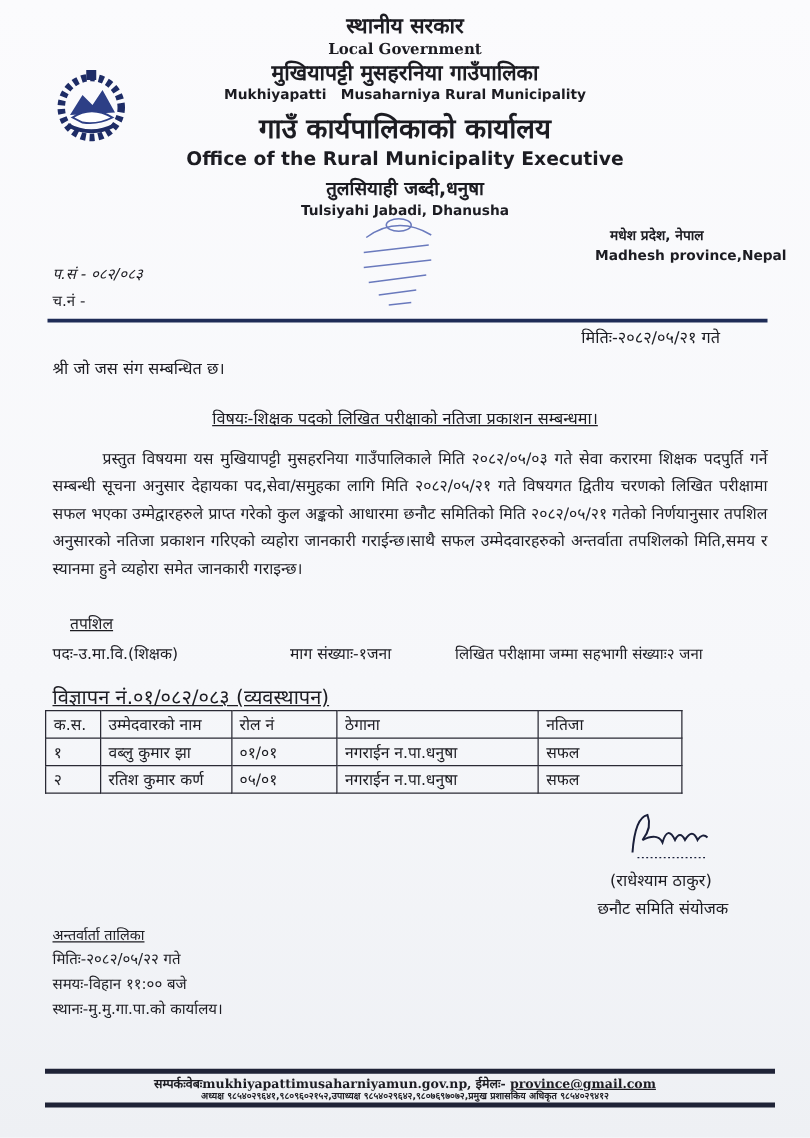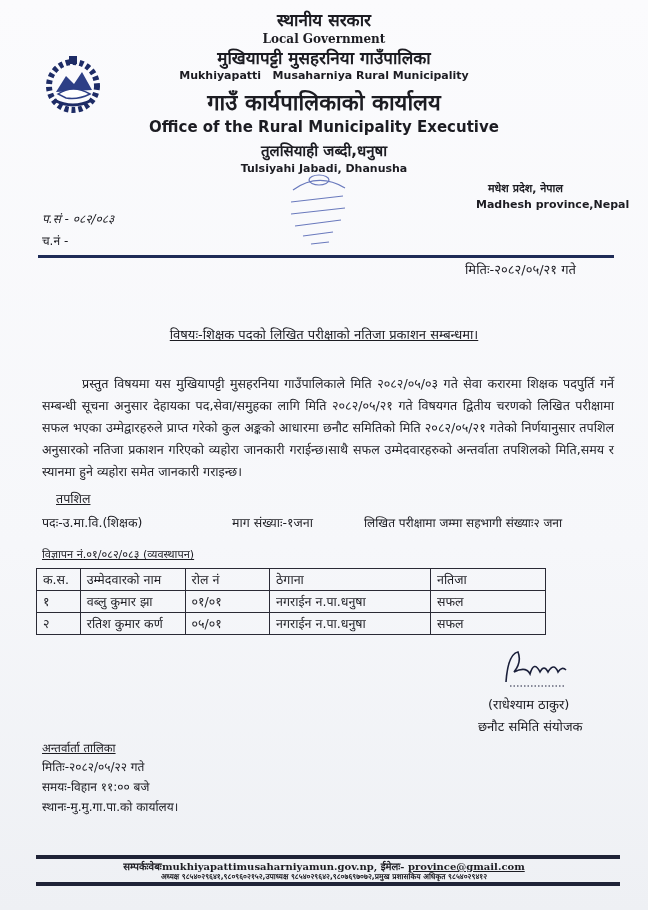--- a/index.html
+++ b/index.html
@@ -37,31 +37,31 @@
 
     .rule-top { left: 38px; top: 255px; width: 576px; height: 3px; background: #1f2c57; }
 
     .date-line { left: 465px; top: 260px; font-size: 13px; }
 
     .salutation { left: 42px; top: 285px; font-size: 13px; }
 
     .subject { top: 325px; font-size: 13px; text-decoration: underline; }
 
     .body-para {
-      left: 42px; top: 373px; width: 572px;
+      left: 42px; top: 356px; width: 572px;
       font-size: 12.6px; line-height: 22px; text-align: justify;
     }
     .body-para .indent { display: inline-block; width: 40px; }
 
     .tapsil { left: 56px; top: 490px; font-size: 12.5px; text-decoration: underline; }
     .post { left: 42px; top: 514px; font-size: 12.5px; }
     .demand { left: 232px; top: 514px; font-size: 12.5px; }
     .participants { left: 364px; top: 514px; font-size: 12px; }
 
-    .adv { left: 42px; top: 546px; font-size: 11px; text-decoration: underline; }
+    .adv { left: 42px; top: 546px; font-size: 16px; text-decoration: underline; }
 
     table.results {
       position: absolute; left: 36px; top: 568px; width: 510px;
       border-collapse: collapse; font-size: 12.5px;
     }
     table.results td, table.results th {
       border: 1.5px solid #2a2a35; padding: 1px 6px; text-align: left; font-weight: normal;
       height: 19px;
       margin-top: 28px;
     }
@@ -119,20 +119,21 @@
   <div class="abs prov-np">मधेश प्रदेश, नेपाल</div>
   <div class="abs prov-en">Madhesh province,Nepal</div>
 
   <div class="abs ref1">प.सं - ०८२/०८३</div>
   <div class="abs ref2">च.नं -</div>
 
   <div class="abs rule-top"></div>
 
   <div class="abs date-line">मितिः-२०८२/०५/२१ गते</div>
 
+  <div class="abs salutation">श्री जो जस संग सम्बन्धित छ।</div>
 
   <div class="abs center subject">विषयः-शिक्षक पदको लिखित परीक्षाको नतिजा प्रकाशन सम्बन्धमा।</div>
 
   <div class="abs body-para"><span class="indent"></span><span>प्रस्तुत विषयमा यस मुखियापट्टी मुसहरनिया गाउँपालिकाले मिति २०८२/०५/०३ गते सेवा करारमा शिक्षक  पदपुर्ति गर्ने सम्बन्धी सूचना अनुसार देहायका पद,सेवा/समुहका लागि मिति २०८२/०५/२१ गते विषयगत द्वितीय चरणको लिखित परीक्षामा सफल भएका उम्मेद्वारहरुले प्राप्त गरेको कुल अङ्कको आधारमा छनौट समितिको मिति २०८२/०५/२१ गतेको निर्णयानुसार तपशिल अनुसारको नतिजा प्रकाशन गरिएको व्यहोरा जानकारी गराईन्छ।साथै सफल उम्मेदवारहरुको अन्तर्वाता तपशिलको मिति,समय र स्यानमा हुने व्यहोरा समेत जानकारी गराइन्छ।</span></div>
 
   <div class="abs tapsil">तपशिल</div>
   <div class="abs post">पदः-उ.मा.वि.(शिक्षक)</div>
   <div class="abs demand">माग संख्याः-१जना</div>
   <div class="abs participants">लिखित परीक्षामा जम्मा सहभागी संख्याः२ जना</div>
 

